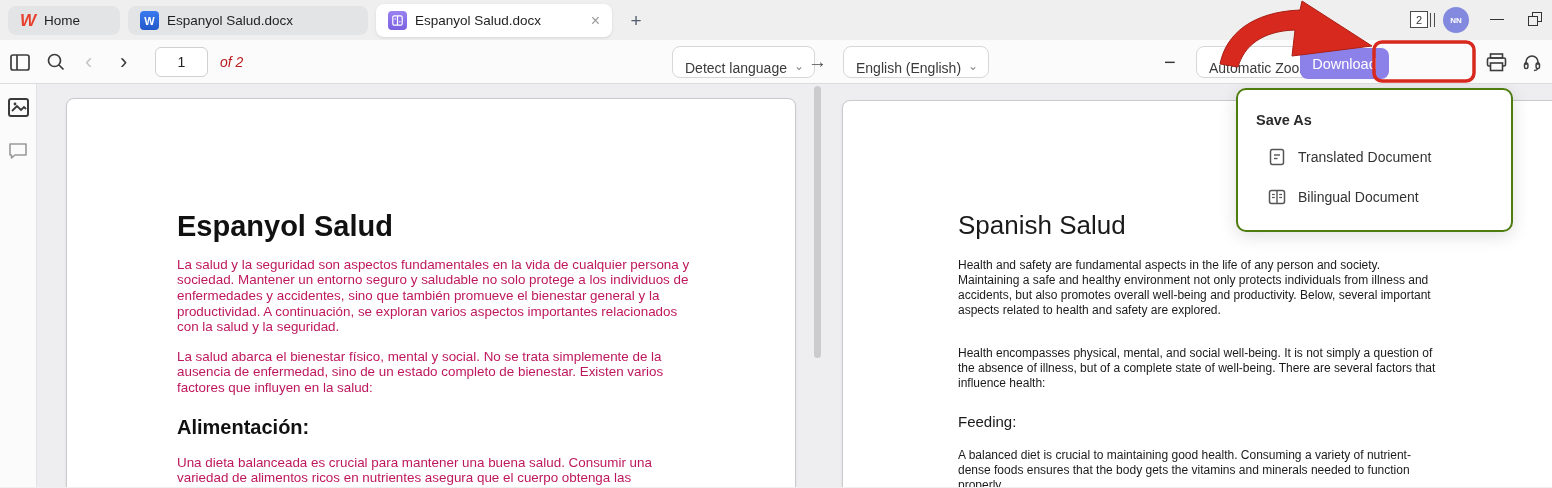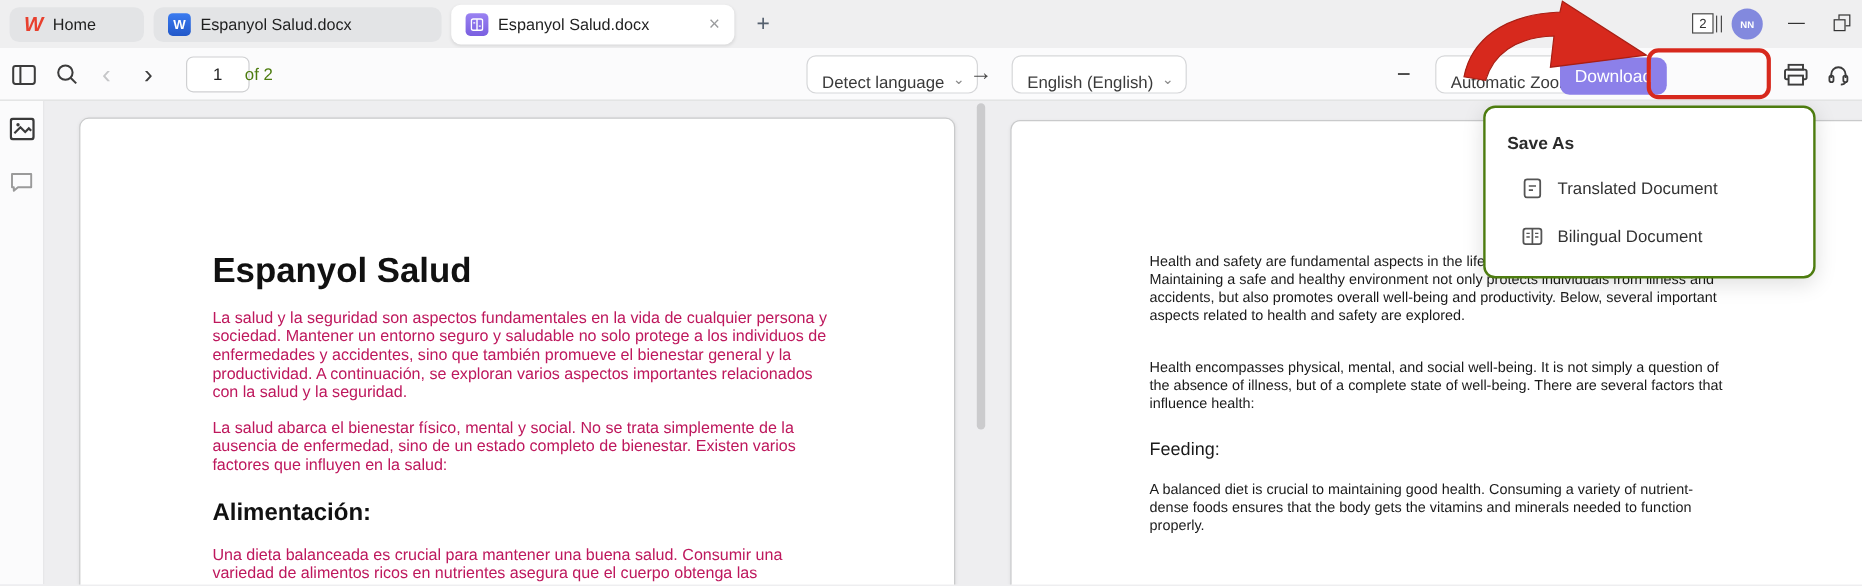--- a/index.html
+++ b/index.html
@@ -37,21 +37,21 @@
   .restore-btn .front { position:absolute; left:0; top:4px; width:10px; height:10px; border:1.5px solid #333; background:#efeff0; }
 
   
   .toolbar { position:relative; width:1552px; height:44px; background:#fbfbfc; border-bottom:1px solid #dadbdc; }
   .toolbar .t-abs { position:absolute; top:0; height:44px; display:flex; align-items:center; }
   .icon-btn svg { display:block; }
   .chev-nav { font-size:22px; line-height:1; }
   .page-input { position:absolute; left:155px; top:7px; width:53px; height:30px; border:1px solid #cfd0d2;
                 border-radius:6px; background:#fff; font-size:14px; color:#222; text-align:center;
                 font-family:inherit; }
-  .of-label { left:204px; font-size:14px; color:#4d7c0f; }
+  .of-label { left:220px; font-size:14px; color:#b91c1c;font-style:italic; }
   .drop-btn { position:absolute; top:6px; height:32px; background:#fff; border:1px solid #d6d7d9;
               border-radius:8px; display:flex; align-items:center; padding:12px 10px 0 12px; gap:7px; }
   .drop-btn .lbl { font-size:14px; color:#3a3a3a; white-space:nowrap; }
   .drop-btn .chev { font-size:12px; color:#8a8a8a; margin-top:-4px; }
   .arrow-right { left:808px; font-size:19px; color:#4a4a4a; }
   .zoom-sign { font-size:20px; color:#333; }
   .download-btn { position:absolute; left:1300px; top:8px; width:89px; height:31px; background:#8c80e9;
                   border:none; border-radius:8px; color:#ffffff; font-size:14.5px; font-family:inherit; }
 
   
@@ -205,20 +205,21 @@
         <div class="doc-title-l">Espanyol Salud</div>
         <p class="p1">La salud y la seguridad son aspectos fundamentales en la vida de cualquier persona y sociedad. Mantener un entorno seguro y saludable no solo protege a los individuos de enfermedades y accidentes, sino que también promueve el bienestar general y la productividad. A continuación, se exploran varios aspectos importantes relacionados con la salud y la seguridad.</p>
         <p class="p2">La salud abarca el bienestar físico, mental y social. No se trata simplemente de la ausencia de enfermedad, sino de un estado completo de bienestar. Existen varios factores que influyen en la salud:</p>
         <div class="doc-h">Alimentación:</div>
         <p class="p3">Una dieta balanceada es crucial para mantener una buena salud. Consumir una variedad de alimentos ricos en nutrientes asegura que el cuerpo obtenga las vitaminas y minerales necesarios para funcionar correctamente.</p>
       </div>
     </div>
 
     <div class="page page-right">
       <div class="doc-body-r">
+        <div class="doc-title-r">Spanish Salud</div>
         <p class="p1">Health and safety are fundamental aspects in the life of any person and society. Maintaining a safe and healthy environment not only protects individuals from illness and accidents, but also promotes overall well-being and productivity. Below, several important aspects related to health and safety are explored.</p>
         <p class="p2">Health encompasses physical, mental, and social well-being. It is not simply a question of the absence of illness, but of a complete state of well-being. There are several factors that influence health:</p>
         <div class="doc-h">Feeding:</div>
         <p class="p3">A balanced diet is crucial to maintaining good health. Consuming a variety of nutrient-dense foods ensures that the body gets the vitamins and minerals needed to function properly.</p>
       </div>
     </div>
 
     <div class="scroll-thumb"></div>
 
     <div class="save-menu">

